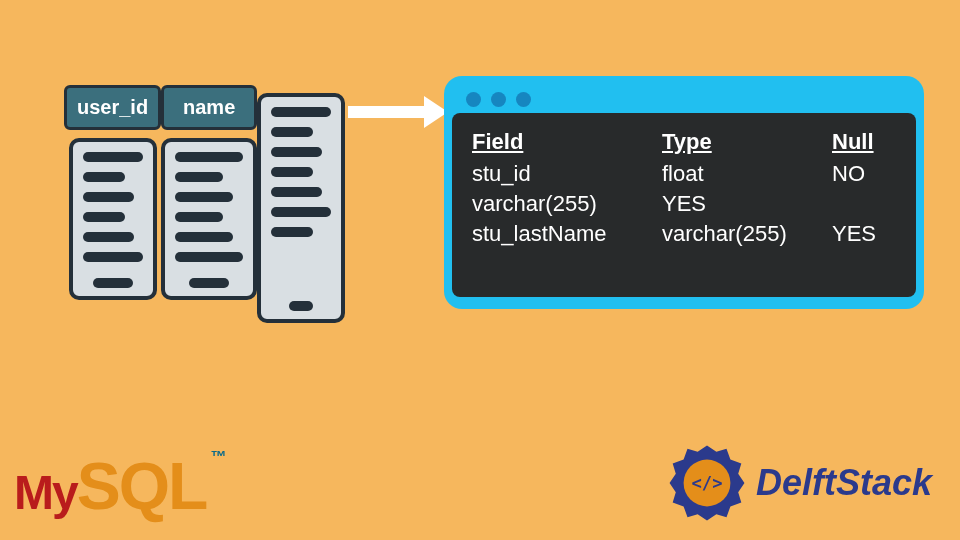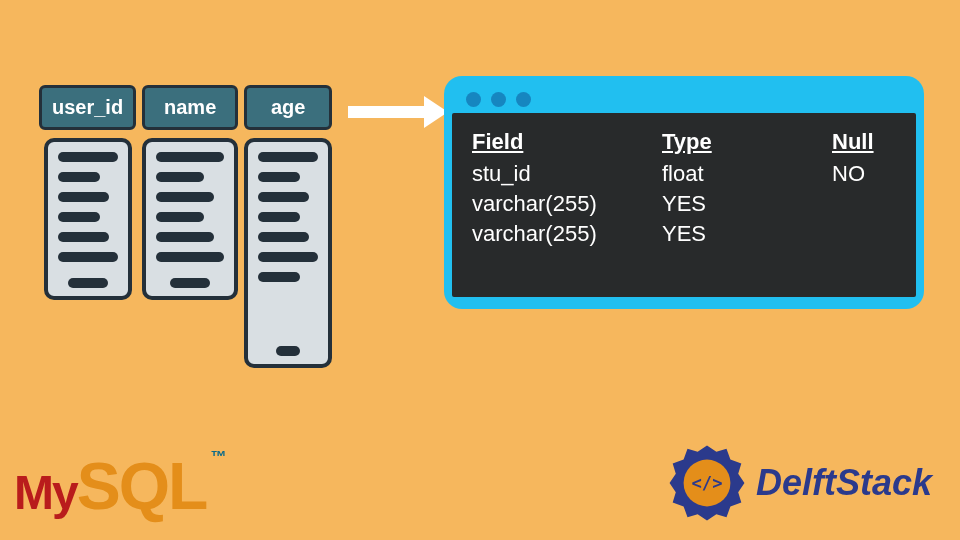--- a/index.html
+++ b/index.html
@@ -8,24 +8,23 @@
     height: 540px;
     background: #f6b75d;
     font-family: Arial, sans-serif;
     position: relative;
     overflow: hidden;
   }
 
   
   .db-tables {
     position: absolute;
-    left: 39px;
+    left: 64px;
     top: 85px;
     display: flex;
-    gap: 6px;
   }
   .db-col {
     display: flex;
     flex-direction: column;
     align-items: center;
   }
   .db-header {
     background: #3b6f7d;
     color: #fff;
     font-weight: bold;
@@ -101,21 +100,21 @@
     gap: 10px;
     padding: 8px 12px 6px 14px;
   }
   .term-dot {
     width: 15px; height: 15px; border-radius: 50%;
     background: #1686c0;
   }
   .term-body {
     background: #282a2b;
     color: #fff;
-    border-radius: 2px;
+    border-radius: 8px;
     padding: 16px 20px 50px 20px;
     font-family: "Segoe UI", Arial, sans-serif;
     font-size: 22px;
   }
   .term-head {
     display: grid;
     grid-template-columns: 190px 170px 70px;
     font-weight: bold;
     text-decoration: underline;
     margin-bottom: 6px;
@@ -187,21 +186,20 @@
       <div class="db-line med"></div>
       <div class="db-line short"></div>
       <div class="db-line med"></div>
       <div class="db-line full"></div>
       <div class="db-foot-group">
           <div class="dash"></div>
         </div>
     </div>
   </div>
   <div class="db-col tall">
-    <div class="db-header">age</div>
     <div class="db-body">
       <div class="db-line full"></div>
       <div class="db-line short"></div>
       <div class="db-line med"></div>
       <div class="db-line short"></div>
       <div class="db-line med"></div>
       <div class="db-line full"></div>
       <div class="db-line short"></div>
       <div class="db-line dot"></div>
     </div>
@@ -228,20 +226,21 @@
     <div class="term-row">
       <span>stu_id</span>
       <span>float</span>
       <span>NO</span>
     </div>
     <div class="term-row">
       <span>varchar(255)</span>
       <span>YES</span>
     </div>
     <div class="term-row">
+      <span>stu_lastName</span>
       <span>varchar(255)</span>
       <span>YES</span>
     </div>
   </div>
 </div>
 
 <div class="mysql">
   <span class="my">My</span><span class="sql">SQL</span><span class="tm">™</span>
 </div>
 

